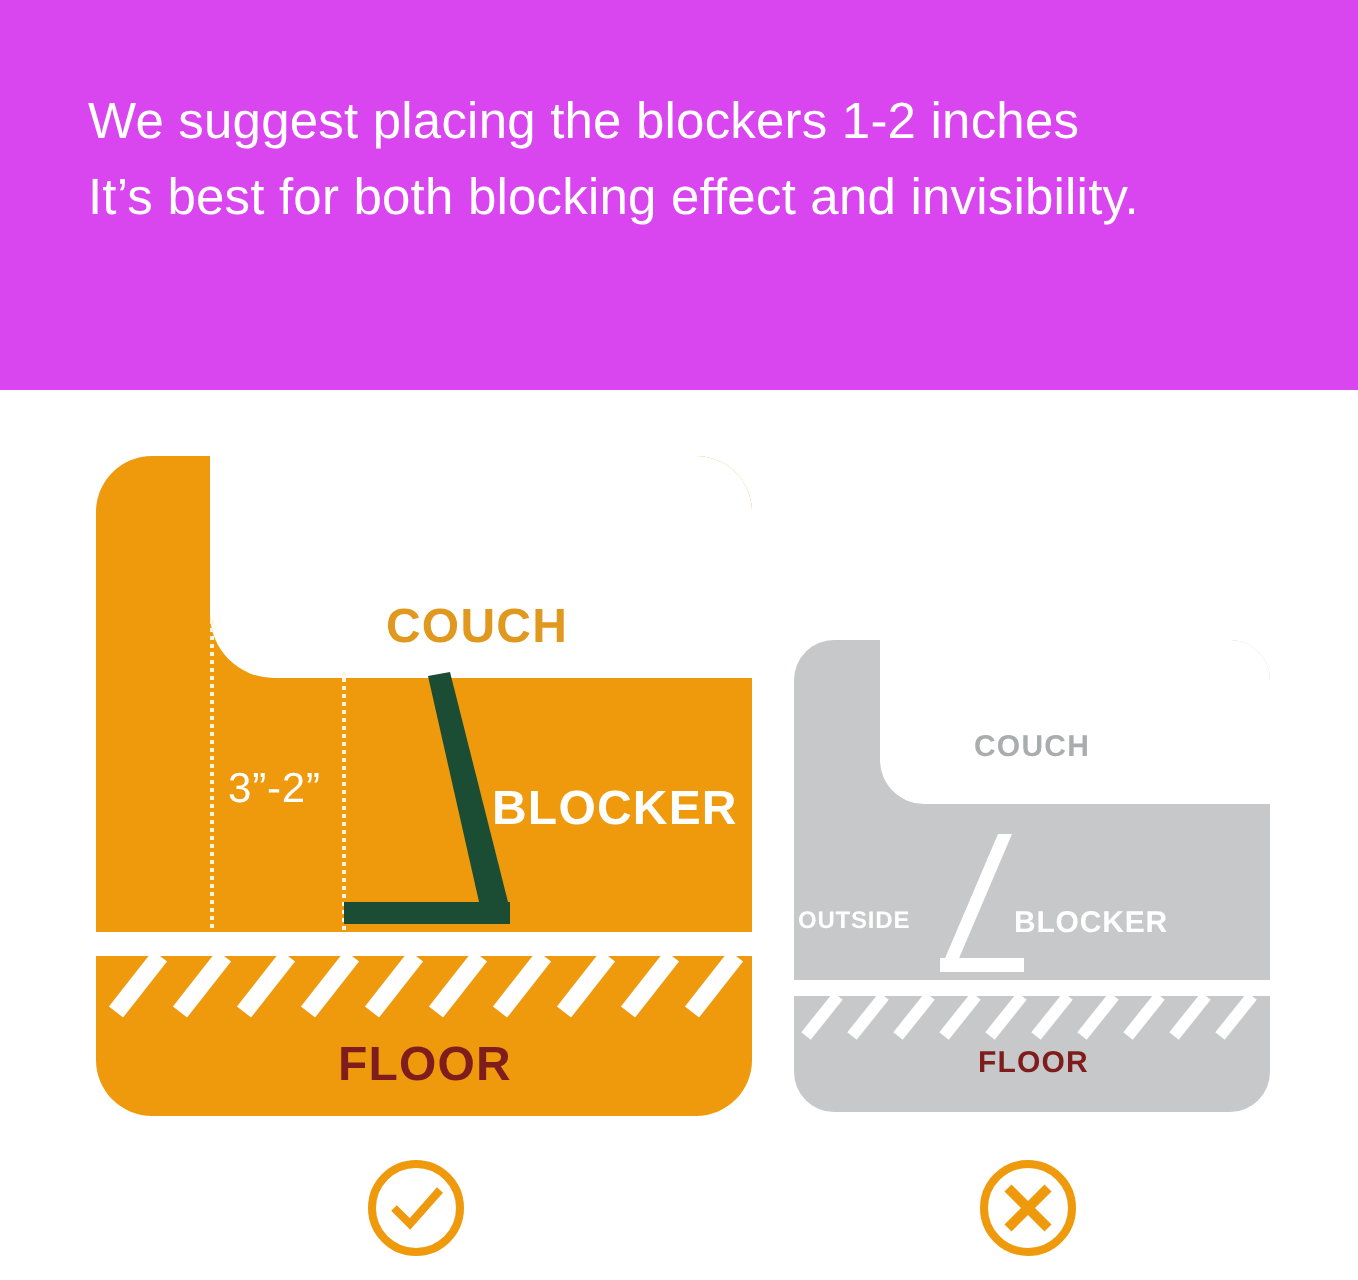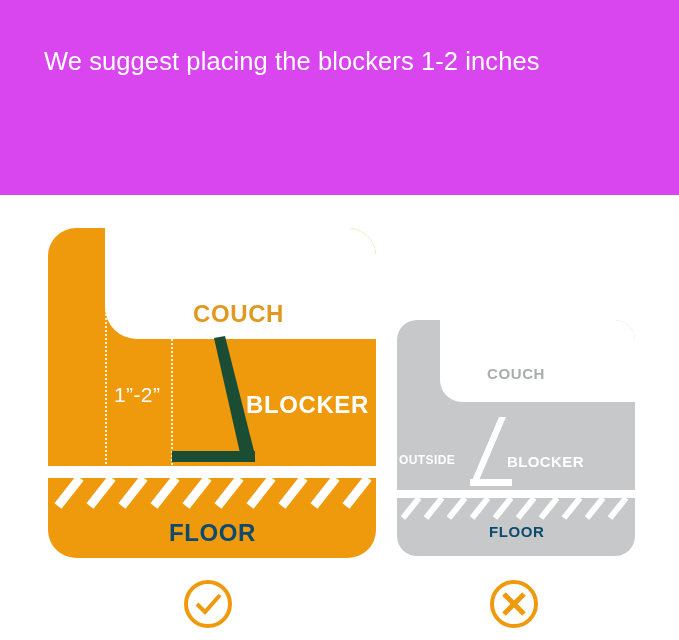--- a/index.html
+++ b/index.html
@@ -169,21 +169,21 @@
 
   .hatch {
     position: absolute;
   }
   #hatch-good { left: 0px; top: 248px; }
   #hatch-bad  { left: 0px; top: 176px; }
 
   .floor-label {
     position: absolute;
     font-weight: bold;
-    color: #0c4a6e;
+    color: #7f1d1d;
     letter-spacing: 0.6px;
   }
   #floor-good-label {
     left: 121px;
     top: 291px;
     font-size: 24px;
   }
   #floor-bad-label {
     left: 92px;
     top: 203px;
@@ -198,31 +198,32 @@
   #verdict-bad  { left: 488px; top: 578px; }
 </style>
 </head>
 <body>
 
 <div id="page">
 
   <div id="banner">
     <div id="banner-text">
       <span class="line">We suggest placing the blockers 1-2 inches</span>
+      <span class="line">It’s best for both blocking effect and invisibility.</span>
     </div>
   </div>
 
   <div class="card" id="card-good">
 
     <div class="couch" id="couch-good"></div>
     <div class="couch-label" id="couch-good-label">COUCH</div>
 
     <div class="dotted-line" id="dot-line-1"></div>
     <div class="dotted-line" id="dot-line-2"></div>
-    <div id="measure-label">1”-2”</div>
+    <div id="measure-label">3”-2”</div>
 
     <svg class="blocker-shape" id="blocker-good-shape" width="160" height="135" viewBox="0 0 160 135">
       <path d="M 51 2 L 62 0 L 91 115 L 91 126 L 79 126 Z" fill="#1a4d34"></path>
       <path d="M 58 115 L 91 115 L 91 126 L 58 126 Z" fill="#1a4d34"></path>
       <rect x="58" y="115" width="34" height="11" fill="#1a4d34"></rect>
       <path d="M 58 115 L 92 115 L 92 126 L 58 126 Z" fill="#1a4d34"></path>
       <path d="M 58 115 L 58 126 L 9 126 L 9 115 Z" fill="#1a4d34"></path>
     </svg>
 
     <div class="blocker-label" id="blocker-good-label">BLOCKER</div>

